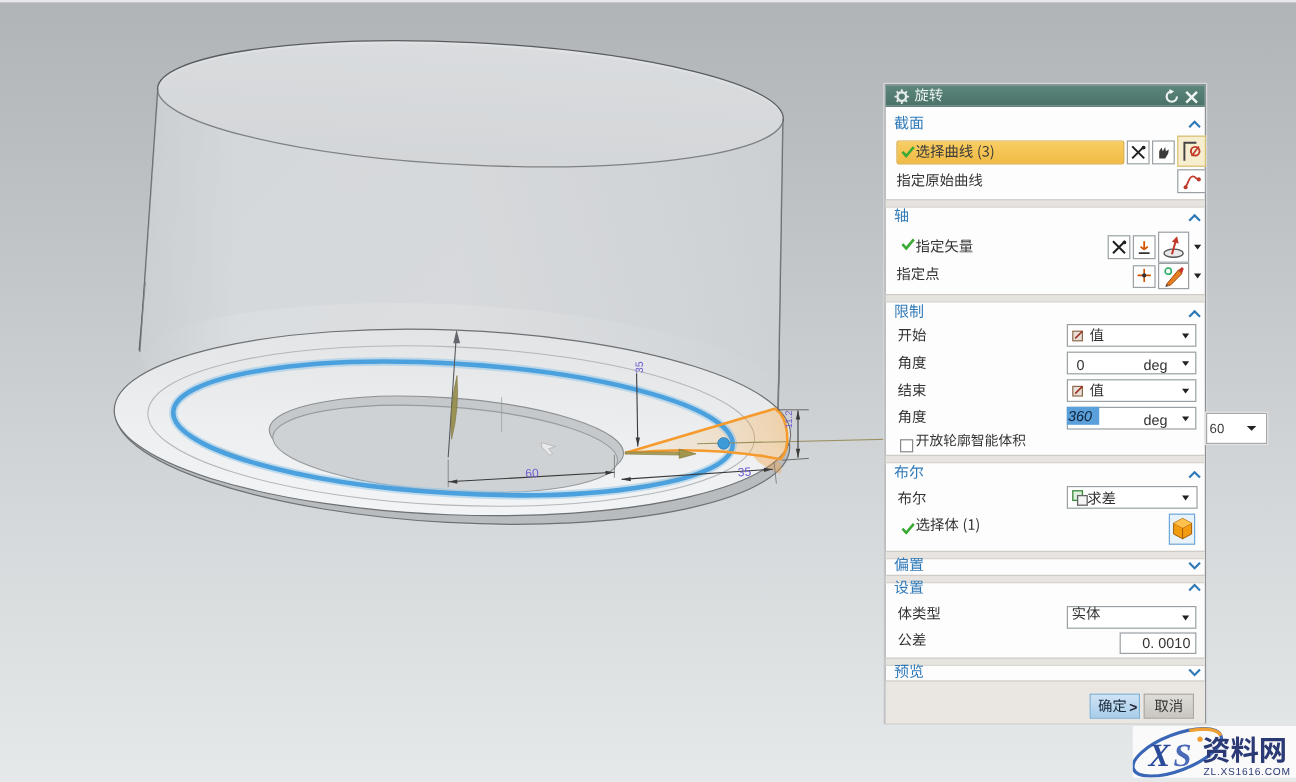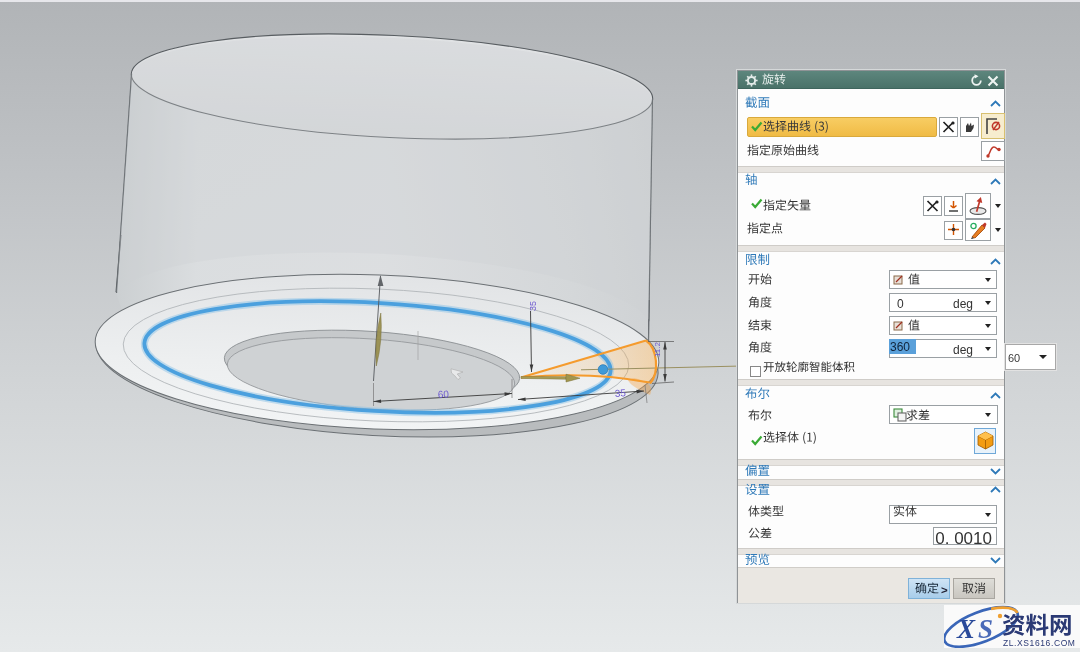--- a/index.html
+++ b/index.html
@@ -261,23 +261,23 @@
       <svg class="chev" style="left:252px;top:486px" width="11" height="8" viewBox="0 0 11 8">
         <polyline points="1,1 5.5,5.5 10,1" fill="none" stroke="#2e79b8" stroke-width="1.8"></polyline>
       </svg>
       <div style="position:absolute;left:0;top:496px;width:266px;height:36px;background:#eae7e2;border-top:1px solid #d0cdc8"></div>
       <div style="position:absolute;left:170px;top:507px;width:42px;height:21px;background:linear-gradient(180deg,#cfe4f5,#a8cdea);border:1px solid #7fb2d9"></div>
       <div style="position:absolute;left:215px;top:507px;width:42px;height:21px;background:linear-gradient(180deg,#deddd8,#c9c6c0);border:1px solid #a9a6a0"></div>
     </div>
 <div class="txt" style="left:897px;top:297px;font-size:12px;color:#333;">0</div>
 <div class="txt" style="left:953px;top:297px;font-size:12px;color:#333;">deg</div>
 <div style="position:absolute;left:889px;top:339px;width:27px;height:15px;background:#5aa0da"></div>
-<div class="txt" style="left:890px;top:340px;font-size:12px;color:#10233a;">360</div>
+<div class="txt" style="left:890px;top:340px;font-size:12px;color:#10233a;font-style:italic;">360</div>
 <div class="txt" style="left:953px;top:343px;font-size:12px;color:#333;">deg</div>
-<div class="txt" style="left:934px;top:529px;font-size:17px;color:#333;width:58px;text-align:right">0. 0010</div>
+<div class="txt" style="left:934px;top:529px;font-size:12px;color:#333;width:58px;text-align:right">0. 0010</div>
 <div class="txt" style="left:941px;top:583.5px;font-size:11.5px;color:#223;font-weight:bold">&gt;</div>
 <div style="position:absolute;left:1005px;top:344px;width:51px;height:26px;background:#fff;border:1px solid #a8a8a8;outline:1px solid #e2e2e2"></div>
 <div class="txt" style="left:1008px;top:352px;font-size:11px;color:#3a3a3a;">60</div>
 <div class="caret" style="position:absolute;left:1039px;top:355px;border-left:4px solid transparent;border-right:4px solid transparent;border-top:4.5px solid #222"></div>
 <div style="position:absolute;left:944px;top:605px;width:136px;height:43px;background:#fafafa"></div>
 <svg style="position:absolute;left:944px;top:605px" width="136" height="43" viewBox="0 0 136 43">
 <g transform="rotate(-21 37 22)">
 <ellipse cx="37" cy="22" rx="39" ry="15" fill="none" stroke="#3a66b8" stroke-width="2.7"></ellipse>
 <path d="M53,8.7 A39,15 0 0 1 76,22" fill="none" stroke="#f0a030" stroke-width="2.7"></path>
 </g>

